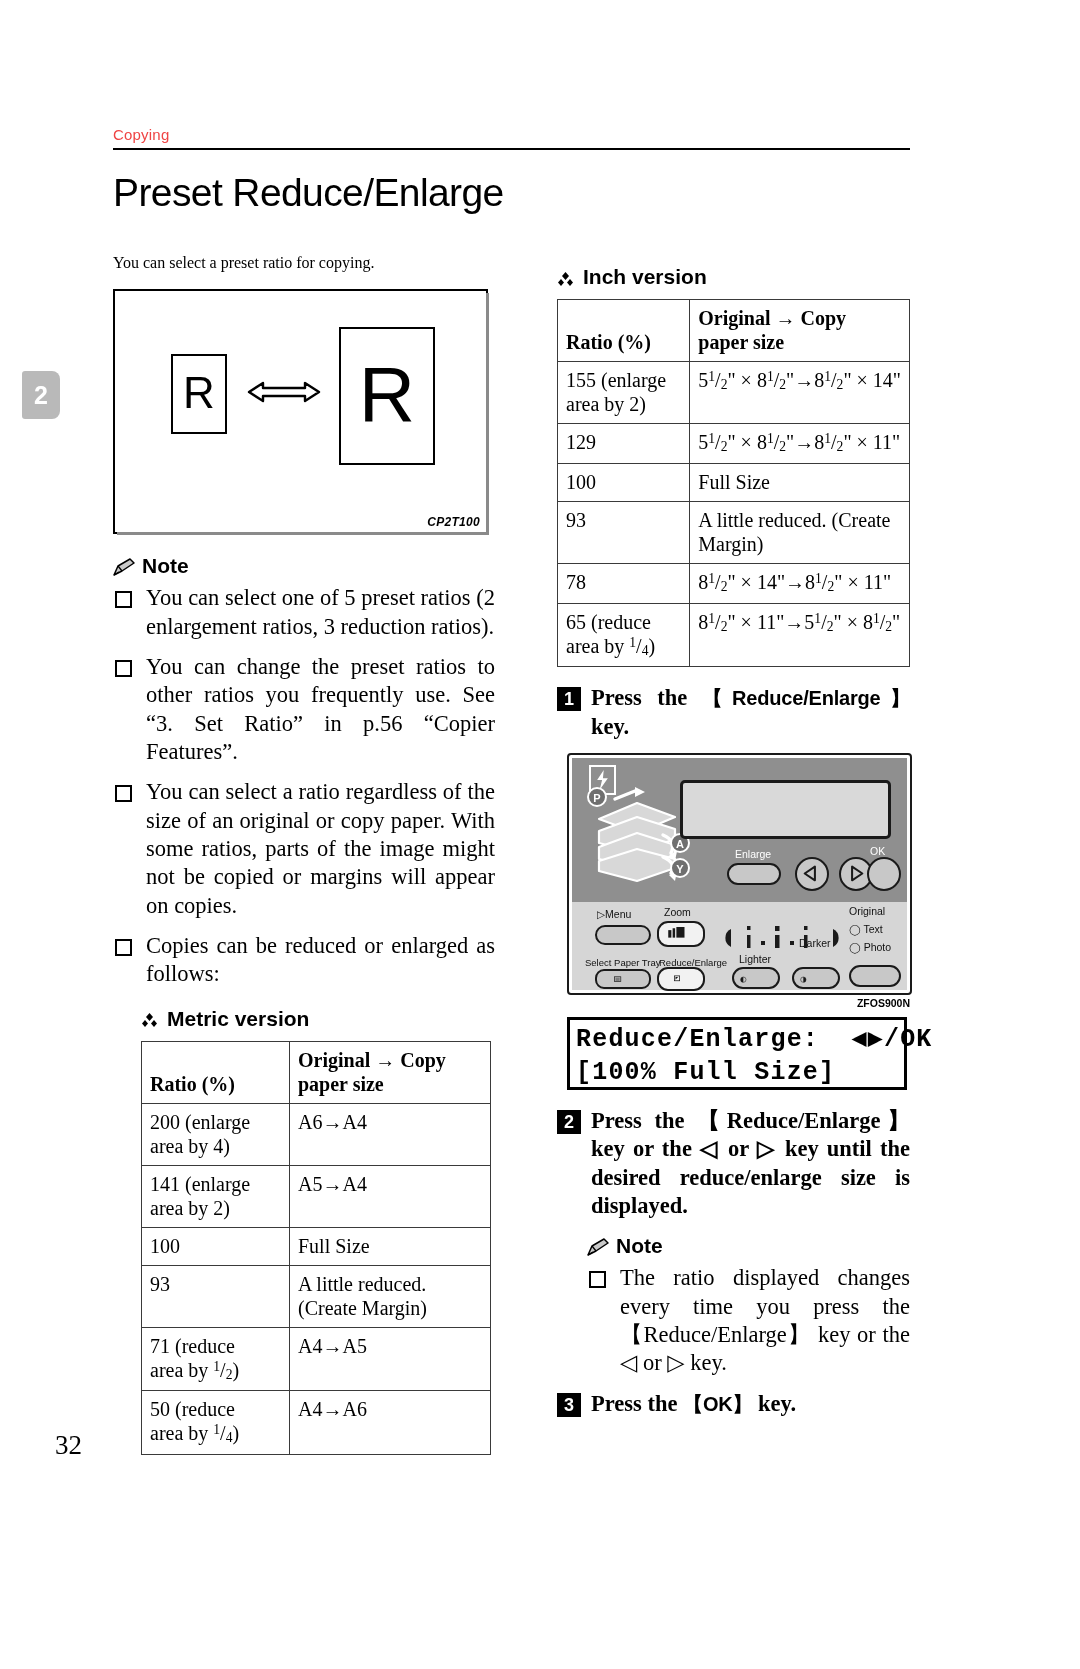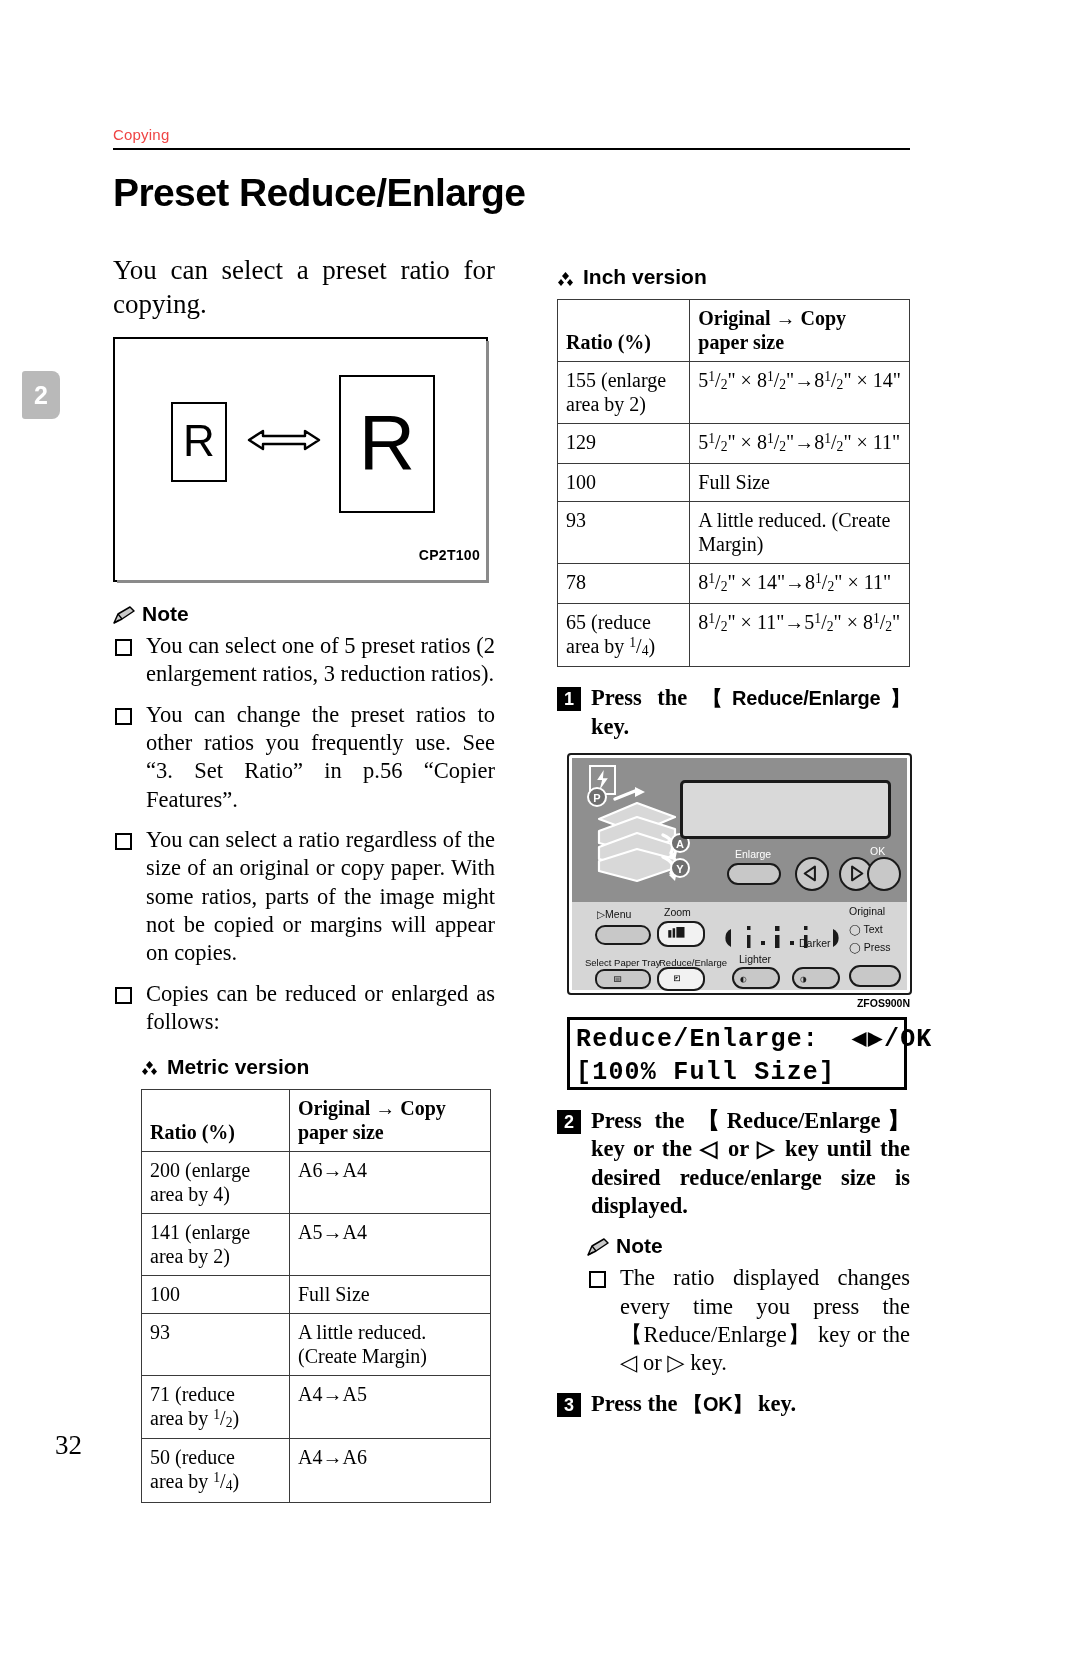--- a/index.html
+++ b/index.html
@@ -65,41 +65,41 @@
     font-size: 27px;
     font-family: "Liberation Serif", serif;
   }
 
   h1.title {
     position: absolute;
     left: 113px;
     top: 171px;
     margin: 0;
     font-family: "Liberation Sans", sans-serif;
-    font-weight: bold;
+    font-weight: normal;
     font-size: 39px;
     letter-spacing: -.6px;
   }
 
   
   .col-left {
     position: absolute;
     left: 113px;
     top: 253px;
     width: 382px;
   }
   .col-right {
     position: absolute;
     left: 557px;
     top: 253px;
     width: 353px;
   }
 
   .body-text {
-    font-size: 27px;
+    font-size: 16px;
     line-height: 1.26;
     text-align: justify;
   }
 
   
   .fig-r {
     position: relative;
     margin-top: 16px;
     width: 375px;
     height: 245px;
@@ -153,25 +153,26 @@
   .dbl-arrow {
     position: absolute;
     left: 130px;
     top: 86px;
     width: 78px;
     height: 30px;
   }
   .fig-code {
     position: absolute;
     right: 6px;
-    bottom: 17px;
-    font-family: "Liberation Sans", sans-serif;
-    font-weight: bold;
-    font-size: 14px;
+    bottom: 3px;
+    font-family: "Liberation Sans", sans-serif;
+    font-weight: bold;
+    font-size: 12px;
     letter-spacing: .3px;
+    font-style: italic;
   }
 
   
   .note-head {
     display: flex;
     align-items: center;
     gap: 7px;
     margin-top: 20px;
     font-family: "Liberation Sans", sans-serif;
     font-weight: bold;
@@ -643,21 +644,21 @@
           <rect x="52" y="3" width="4.5" height="5" fill="#1a1a1a"></rect>
           <rect x="52" y="12" width="4.5" height="13" fill="#1a1a1a"></rect>
           <rect x="67" y="18" width="4" height="4" fill="#1a1a1a"></rect>
           <rect x="81" y="3" width="3.5" height="4" fill="#1a1a1a"></rect>
           <rect x="81" y="12" width="3.5" height="13" fill="#1a1a1a"></rect>
         </svg>
       </div>
 
       <div class="plabel dark" style="left:282px; top:152px;">Original</div>
       <div class="plabel dark" style="left:282px; top:170px;">◯ <span>Text</span></div>
-      <div class="plabel dark" style="left:282px; top:188px;">◯ <span>Press</span></div>
+      <div class="plabel dark" style="left:282px; top:188px;">◯ <span>Photo</span></div>
       <div class="pbtn" style="left:282px; top:212px; width:52px; height:22px;"></div>
 
       <div class="fig-code2">ZFOS900N</div>
     </div>
 
     <div class="lcd-readout"><span>Reduce/Enlarge:  ◀▶/OK</span>
 <span>[100% Full Size]</span></div>
 
     <div class="step">
       <span class="step-num">2</span>

